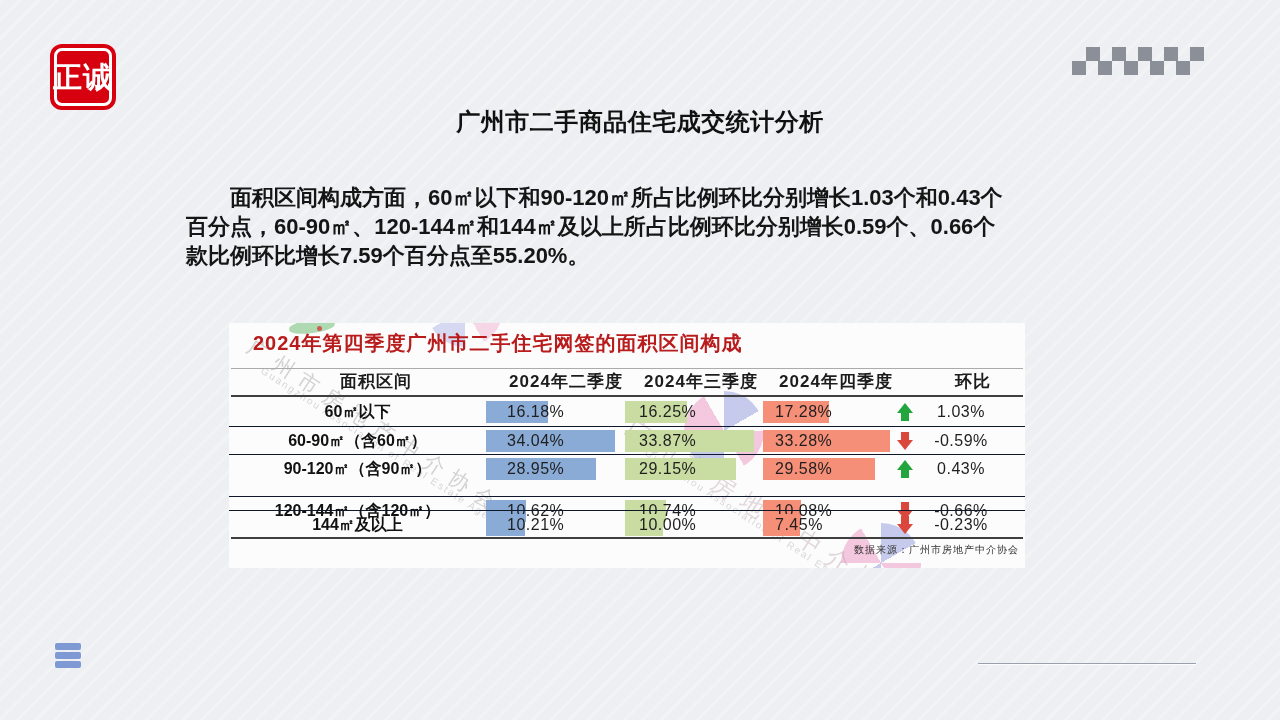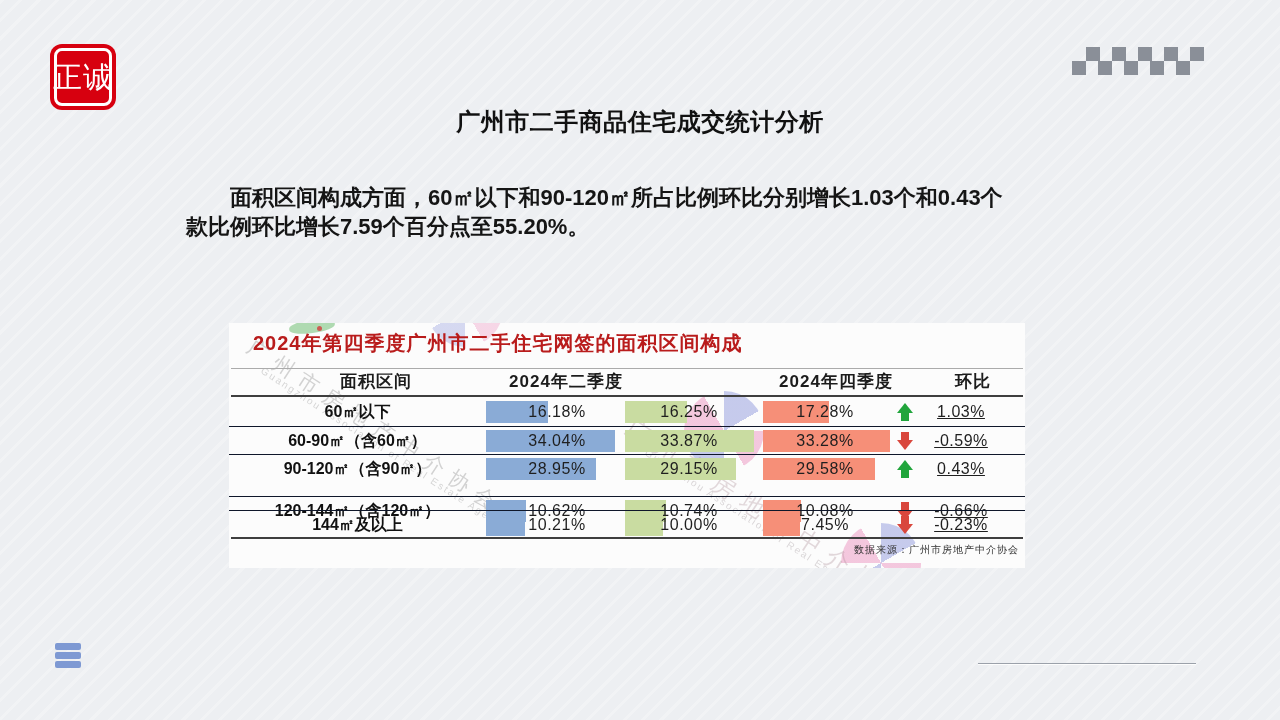--- a/index.html
+++ b/index.html
@@ -5,21 +5,21 @@
   html,body{margin:0;padding:0;}
   body{width:1280px;height:720px;overflow:hidden;font-family:"Liberation Sans","DejaVu Sans",sans-serif;}
   .slide{position:absolute;left:0;top:0;width:1280px;height:720px;background:#edeff2;overflow:hidden;}
   .texture{position:absolute;inset:0;pointer-events:none;opacity:.30;
     background:repeating-linear-gradient(135deg, rgba(255,255,255,.85) 0 3px, rgba(237,239,242,0) 3px 13px);}
 
   
   .logo{position:absolute;left:50px;top:44px;width:66px;height:66px;background:var(--logo-red);
     border-radius:12px;display:flex;align-items:center;justify-content:center;}
   .logo::after{content:"";position:absolute;inset:4px;border:3px solid #fff;border-radius:8px;}
-  .logo span{color:#fff;font-size:29px;font-weight:normal;letter-spacing:1px;line-height:1;}
+  .logo span{color:#fff;font-size:29px;font-weight:bold;letter-spacing:1px;line-height:1;}
 
   
   .checker{position:absolute;left:1072px;top:47px;width:132px;height:28px;}
   .checker i{position:absolute;width:14px;height:14px;background:var(--checker);}
   .checker i:nth-child(1){left:14px;top:0}.checker i:nth-child(2){left:40px;top:0}
   .checker i:nth-child(3){left:66px;top:0}.checker i:nth-child(4){left:92px;top:0}
   .checker i:nth-child(5){left:118px;top:0}
   .checker i:nth-child(6){left:0;top:14px}.checker i:nth-child(7){left:26px;top:14px}
   .checker i:nth-child(8){left:52px;top:14px}.checker i:nth-child(9){left:78px;top:14px}
   .checker i:nth-child(10){left:104px;top:14px}
@@ -41,23 +41,23 @@
   .thead span{position:absolute;width:160px;text-align:center;font-size:17px;font-weight:bold;color:#1c1c1c;letter-spacing:1px;}
   .h0{left:55px}.h1{left:245px}.h2{left:380px}.h3{left:515px}.h4{left:652px}
   .trow{position:absolute;left:0;width:100%;height:28px;line-height:28px;}
   .r0{top:75px}.r1{top:103px}.r2{top:131px}.r3{top:173px}.r4{top:187px}
   .r1,.r2,.r3,.r4{border-top:1px solid #0f172a;}
   .rlabel{position:absolute;left:0;width:257px;text-align:center;font-size:16px;font-weight:bold;color:#111;}
   .bar{position:absolute;top:3px;height:22px;}
   .bar.q2{left:257px;background:var(--bar-q2);}
   .bar.q3{left:396px;background:var(--bar-q3);}
   .bar.q4{left:534px;background:var(--bar-q4);}
-  .val{position:absolute;width:100px;text-align:center;font-size:16px;color:#1f1f1f;letter-spacing:.5px;}
+  .val{position:absolute;width:100px;font-size:16px;color:#1f1f1f;letter-spacing:.5px;}
   .v2{left:278px}.v3{left:410px}.v4{left:546px}
-  .chg{position:absolute;left:682px;width:100px;text-align:center;font-size:16px;color:#1f1f1f;letter-spacing:.5px;text-decoration:underline;}
+  .chg{position:absolute;left:682px;width:100px;text-align:center;font-size:16px;color:#1f1f1f;letter-spacing:.5px;}
   .arrow{position:absolute;left:668px;top:5px;width:16px;height:18px;}
   .arrow i{position:absolute;display:block;}
   .arrow .head{width:0;height:0;border-left:8px solid transparent;border-right:8px solid transparent;}
   .arrow .tail{left:4px;width:8px;height:9px;}
   .arrow.up .head{top:0;border-bottom:10px solid var(--up);}
   .arrow.up .tail{top:9px;background:var(--up);}
   .arrow.down .head{top:8px;border-top:10px solid var(--down);}
   .arrow.down .tail{top:0;background:var(--down);}
   .source{position:absolute;right:6px;top:220px;font-size:10px;color:#333;letter-spacing:1px;}
 
@@ -108,40 +108,42 @@
       <i></i>
       <i></i>
       <i></i>
       <i></i>
   </div>
 
   <h1 class="title">广州市二手商品住宅成交统计分析</h1>
 
   <div class="para">
     <div>　　面积区间构成方面，60㎡以下和90-120㎡所占比例环比分别增长1.03个和0.43个</div>
+    <div>百分点，60-90㎡、120-144㎡和144㎡及以上所占比例环比分别增长0.59个、0.66个</div>
     <div>款比例环比增长7.59个百分点至55.20%。</div>
   </div>
 
   <div class="tablebox">
     <div class="wm wm-leaf"></div>
     <div class="wm wm-dot"></div>
     <div class="wm wm-pin wm-pin1"></div>
     <div class="wm wm-pin wm-pin2"></div>
     <div class="wm wm-pin wm-pin3"></div>
     <div class="wm wm-cn1">广州市房地产中介协会</div>
     <div class="wm wm-en1">Guangzhou Association of Real Estate Agents</div>
     <div class="wm wm-cn2">广州市房地产中介协会</div>
     <div class="wm wm-en2">Guangzhou Association of Real Estate Agents</div>
 
     <div class="ttitle">2024年第四季度广州市二手住宅网签的面积区间构成</div>
     <div class="hline top"></div>
 
     <div class="thead">
       <span class="h0">面积区间</span>
       <span class="h1">2024年二季度</span>
+      <span class="h2">2024年三季度</span>
       <span class="h3">2024年四季度</span>
       <span class="h4">环比</span>
     </div>
     <div class="hline mid"></div>
 
     <div class="trow r0">
       <span class="rlabel">60㎡以下</span>
       <span class="bar q2" style="width: 61.5px;"></span>
       <span class="bar q3" style="width: 61.8px;"></span>
       <span class="bar q4" style="width: 65.7px;"></span>

